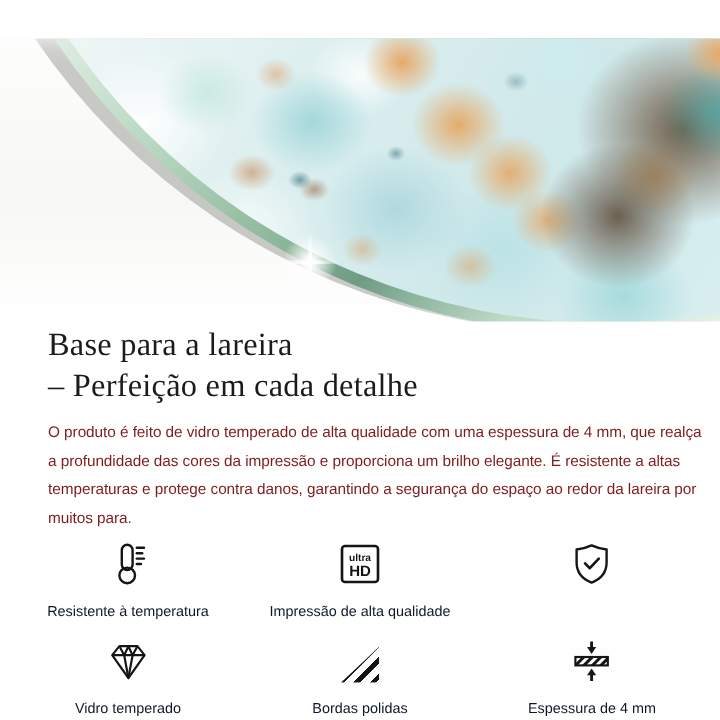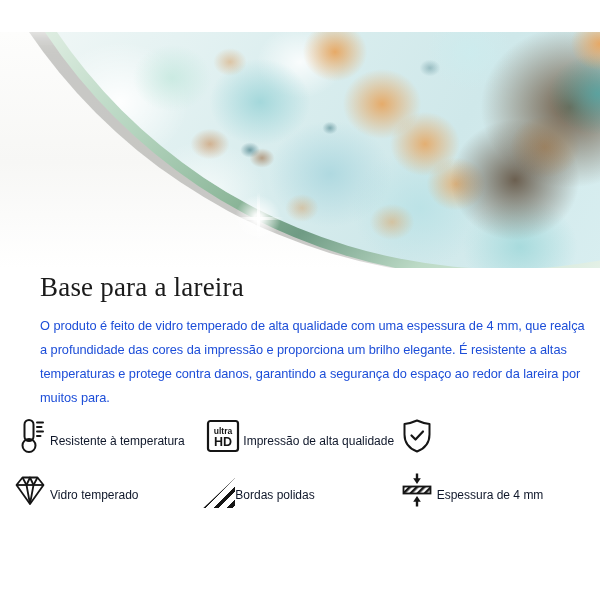--- a/index.html
+++ b/index.html
@@ -53,27 +53,27 @@
   .sparkle::before { content:""; position:absolute; left:2px; right:2px; top:26.5px; height:3px;
           background:linear-gradient(90deg, rgba(255,255,255,0), #ffffff 50%, rgba(255,255,255,0)); }
   .sparkle::after { content:""; position:absolute; top:2px; bottom:2px; left:26.5px; width:3px;
           background:linear-gradient(180deg, rgba(255,255,255,0), #ffffff 50%, rgba(255,255,255,0)); }
 
   
   .content { padding:2px 40px 0 40px; }
   h1 { margin:0 0 10px 0; font-family:"Liberation Serif","DejaVu Serif",serif;
        font-weight:400; font-size:27px; line-height:34px; color:#1b1b1b; letter-spacing:0.2px; }
   h1 span { display:block; }
-  .desc { margin:0; color:#1d4ed8; font-size:12.8px; line-height:24px; letter-spacing:-0.05px; }
+  .desc { margin:0; color:#7f1d1d; font-size:12.8px; line-height:24px; letter-spacing:-0.05px; }
   .desc span { display:block; white-space:nowrap; }
 
   
   .features { margin:4px -30px 0 -30px; display:grid;
               grid-template-columns:repeat(3,1fr); row-gap:12px; }
-  .feature { display:flex; flex-direction:row; align-items:center; }
+  .feature { display:flex; flex-direction:column; align-items:center; }
   .feature .icon-box { height:42px; display:flex; align-items:flex-end; justify-content:center; }
   .feature .label { margin-top:12px; font-size:12px; line-height:15px; color:#0f172a; text-align:center; }
   .icon-svg { display:block; }
   .icon-stripes { width:32px; height:30px; margin-bottom:2px;
        background:repeating-linear-gradient(135deg,#151515 0 4px, transparent 4px 9.5px);
        clip-path:polygon(0% 100%, 100% 0%, 100% 100%); }
 </style>
 </head>
 <body>
 
@@ -85,20 +85,21 @@
     <div class="glass-art"></div>
     <div class="sparkle">
       <span class="core"></span>
     </div>
   </div>
 
   <div class="content">
 
     <h1>
       <span>Base para a lareira</span>
+      <span>– Perfeição em cada detalhe</span>
     </h1>
 
     <p class="desc">
       <span>O produto é feito de vidro temperado de alta qualidade com uma espessura de 4 mm, que realça</span>
       <span>a profundidade das cores da impressão e proporciona um brilho elegante. É resistente a altas</span>
       <span>temperaturas e protege contra danos, garantindo a segurança do espaço ao redor da lareira por</span>
       <span>muitos para.</span>
     </p>
 
     <div class="features">

